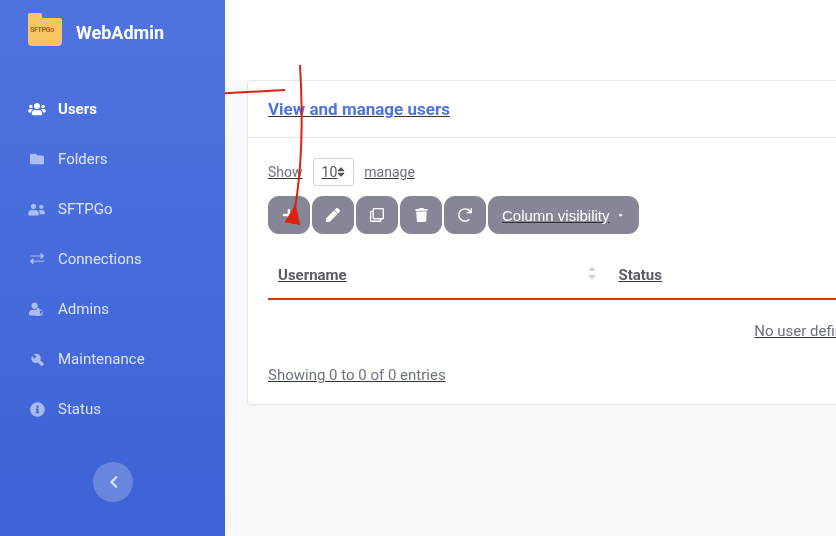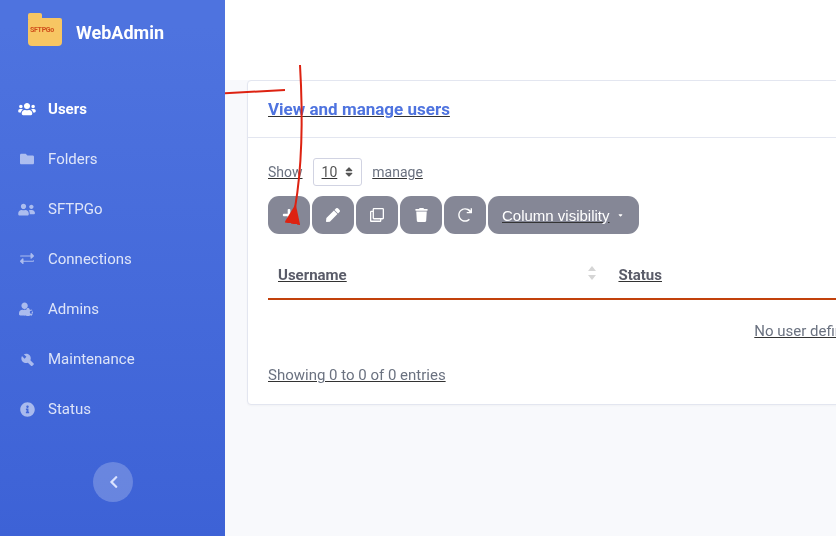--- a/index.html
+++ b/index.html
@@ -13,21 +13,21 @@
     color: #fff; display: flex; flex-direction: column;
     position: relative;
   }
   .brand { display: flex; align-items: center; padding: 18px 22px 18px 28px; }
   .brand-logo { width: 34px; height: 28px; background: #f7c663; border-radius: 2px 2px 4px 4px; position: relative; margin-right: 14px; }
   .brand-logo::before { content:""; position:absolute; top:-5px; left:0; width:14px; height:6px; background:#f7c663; border-radius:2px 2px 0 0; }
   .brand-logo-text { position:absolute; top:8px; left:2px; font-size:7px; font-weight:700; color:#d04f1b; letter-spacing:-0.3px; }
   .brand-title { font-size: 18px; font-weight: 700; color:#fff; }
 
   .nav { list-style:none; margin-top: 20px; }
-  .nav-item { display:flex; align-items:center; padding: 16px 18px; cursor:pointer; }
+  .nav-item { display:flex; align-items:center; padding: 16px 18px; cursor:pointer;margin-left:10px; }
   .nav-item .icon { width:18px; height:16px; margin-right:12px; display:flex; align-items:center; justify-content:center; }
   .nav-item svg { fill: rgba(255,255,255,0.55); }
   .nav-item.active svg { fill:#fff; }
   .nav-item .label { color: rgba(255,255,255,0.82); font-size:15px; }
   .nav-item.active .label { color:#fff; font-weight:700; }
 
   .collapse-btn {
     width:40px; height:40px; border-radius:50%;
     background: rgba(255,255,255,0.22);
     display:flex; align-items:center; justify-content:center;
@@ -44,21 +44,21 @@
     box-shadow: 0 1px 2px rgba(0,0,0,0.03);
     width: calc(100% - 22px + 40px); 
   }
   .card-header { padding: 18px 20px; border-bottom:1px solid #e3e6f0; }
   .card-header h2 { font-size:17px; font-weight:700; color:#4e73df; }
   .card-body { padding: 20px; }
 
   .toolbar-row { display:flex; align-items:center; gap:10px; margin-bottom:10px; color:#6b7280; }
   .entries-select {
     border:1px solid #d1d3e2; border-radius:3px; padding:5px 8px; background:#fff;
-    display:flex; align-items:center; gap:8px; font-size:14px; color:#555;
+    display:flex; align-items:center; font-size:14px; color:#555;
   }
   .entries-select svg { fill:#555; }
 
   .btn-row { display:flex; gap:2px; }
   .btn {
     background:#858796; color:#fff; border:none; height:38px; min-width:42px;
     display:flex; align-items:center; justify-content:center; cursor:pointer;
     border-radius:11px; font-size:15px; padding:0 14px;
   }
   .btn.icon-only { padding:0; width:42px; }

